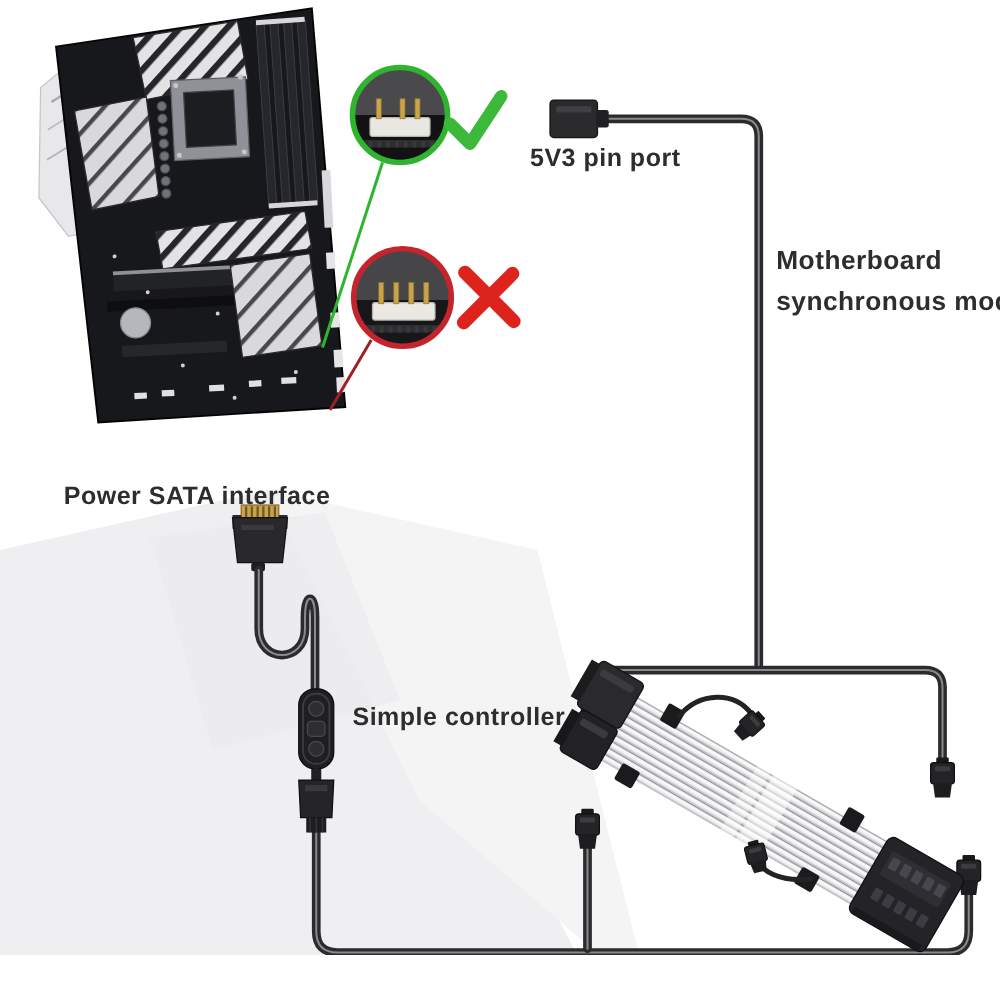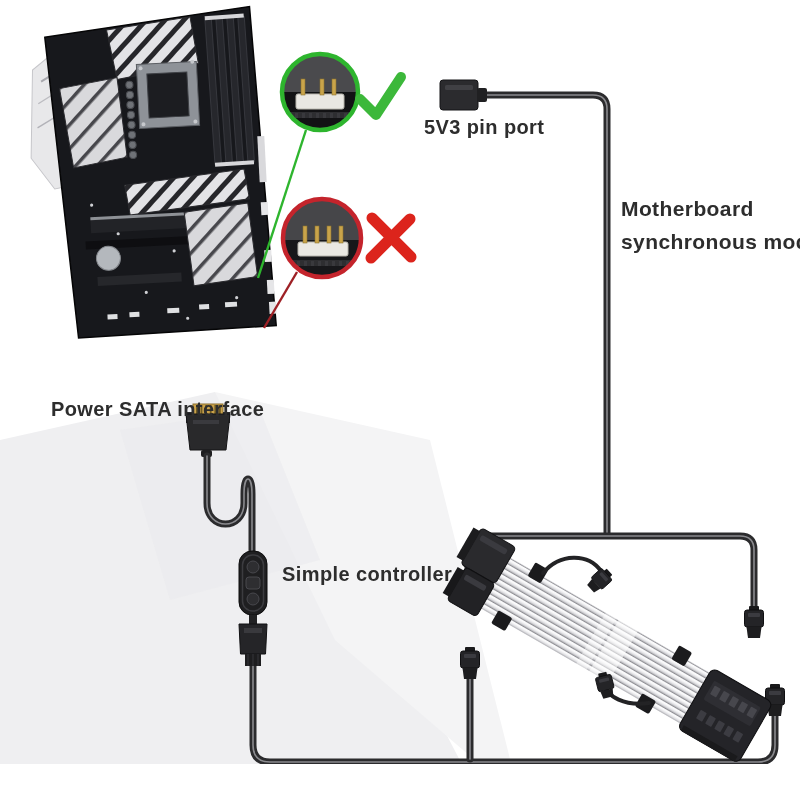--- a/index.html
+++ b/index.html
@@ -13,21 +13,21 @@
     position:absolute;
     font-weight:700;
     font-size:20px;
     color:#2d2d2d;
     letter-spacing:.4px;
     white-space:nowrap;
     user-select:none;
   }
   #lbl-port{left:424px;top:116px;}
   #lbl-sync{left:621px;top:192px;font-size:21px;line-height:33px;}
-  #lbl-sata{left:51px;top:398px;}
+  #lbl-sata{left:51px;top:386px;}
   #lbl-controller{left:282px;top:563px;text-align:right;}
   #lbl-mode{left:58px;top:679px;}
   .wire{stroke:#2b2b2d;stroke-width:7;fill:none;stroke-linecap:round;stroke-linejoin:round;}
   .wirehl{stroke:#8a8a8e;stroke-width:1.6;fill:none;stroke-linecap:round;stroke-linejoin:round;}
   .pig{stroke:#232325;stroke-width:4;fill:none;stroke-linecap:round;}
 </style>
 </head>
 <body>
 
 <div id="stage">

